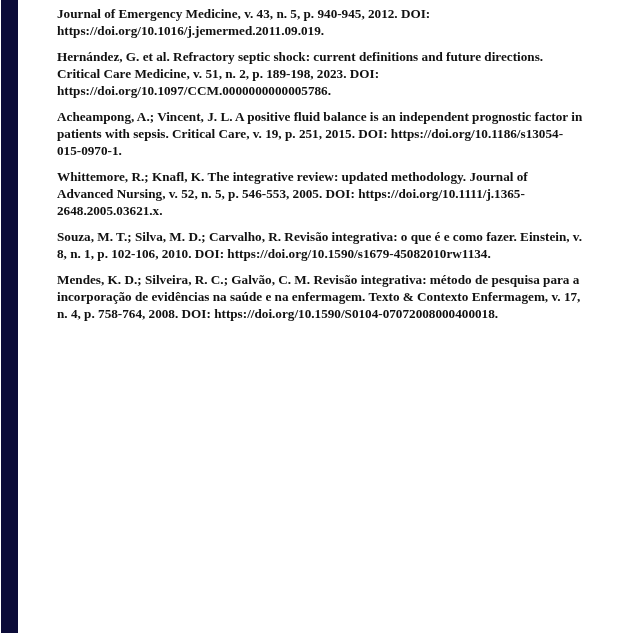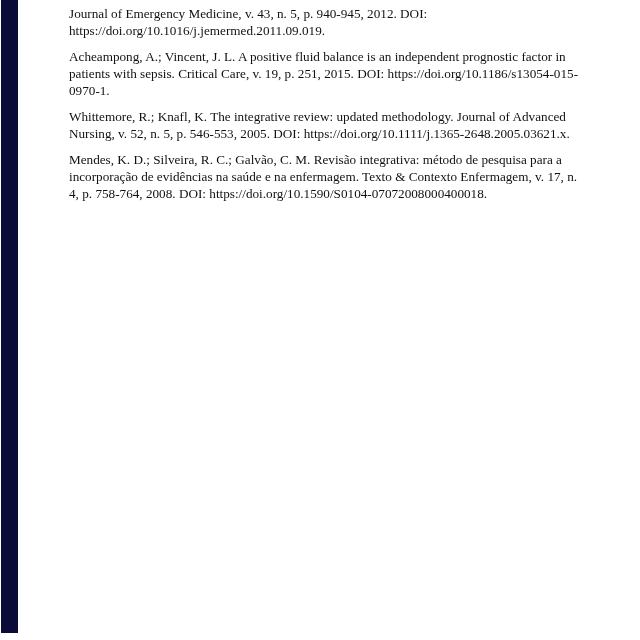--- a/index.html
+++ b/index.html
@@ -27,28 +27,31 @@
     position: absolute;
     left: 57px;
     top: 5px;
     width: 528px;
     color: #111111;
     font-size: 13.2px;
     line-height: 17px;
     text-align: left;
   }
   .text-column p {
-    margin: 0 0 9px 12px;
+    margin: 0 0 9px 0;
     word-break: break-word;
+    font-weight: bold;
   }
 </style>
 </head>
 <body>
 
 <div class="page">
   <div class="side-bar"></div>
   <div class="text-column">
     <p>Journal of Emergency Medicine, v. 43, n. 5, p. 940-945, 2012. DOI: https://doi.org/10.1016/j.jemermed.2011.09.019.</p>
+    <p>Hernández, G. et al. Refractory septic shock: current definitions and future directions. Critical Care Medicine, v. 51, n. 2, p. 189-198, 2023. DOI: https://doi.org/10.1097/CCM.0000000000005786.</p>
     <p>Acheampong, A.; Vincent, J. L. A positive fluid balance is an independent prognostic factor in patients with sepsis. Critical Care, v. 19, p. 251, 2015. DOI: https://doi.org/10.1186/s13054-015-0970-1.</p>
     <p>Whittemore, R.; Knafl, K. The integrative review: updated methodology. Journal of Advanced Nursing, v. 52, n. 5, p. 546-553, 2005. DOI: https://doi.org/10.1111/j.1365-2648.2005.03621.x.</p>
+    <p>Souza, M. T.; Silva, M. D.; Carvalho, R. Revisão integrativa: o que é e como fazer. Einstein, v. 8, n. 1, p. 102-106, 2010. DOI: https://doi.org/10.1590/s1679-45082010rw1134.</p>
     <p>Mendes, K. D.; Silveira, R. C.; Galvão, C. M. Revisão integrativa: método de pesquisa para a incorporação de evidências na saúde e na enfermagem. Texto &amp; Contexto Enfermagem, v. 17, n. 4, p. 758-764, 2008. DOI: https://doi.org/10.1590/S0104-07072008000400018.</p>
   </div>
 </div>
 
 </body></html>

